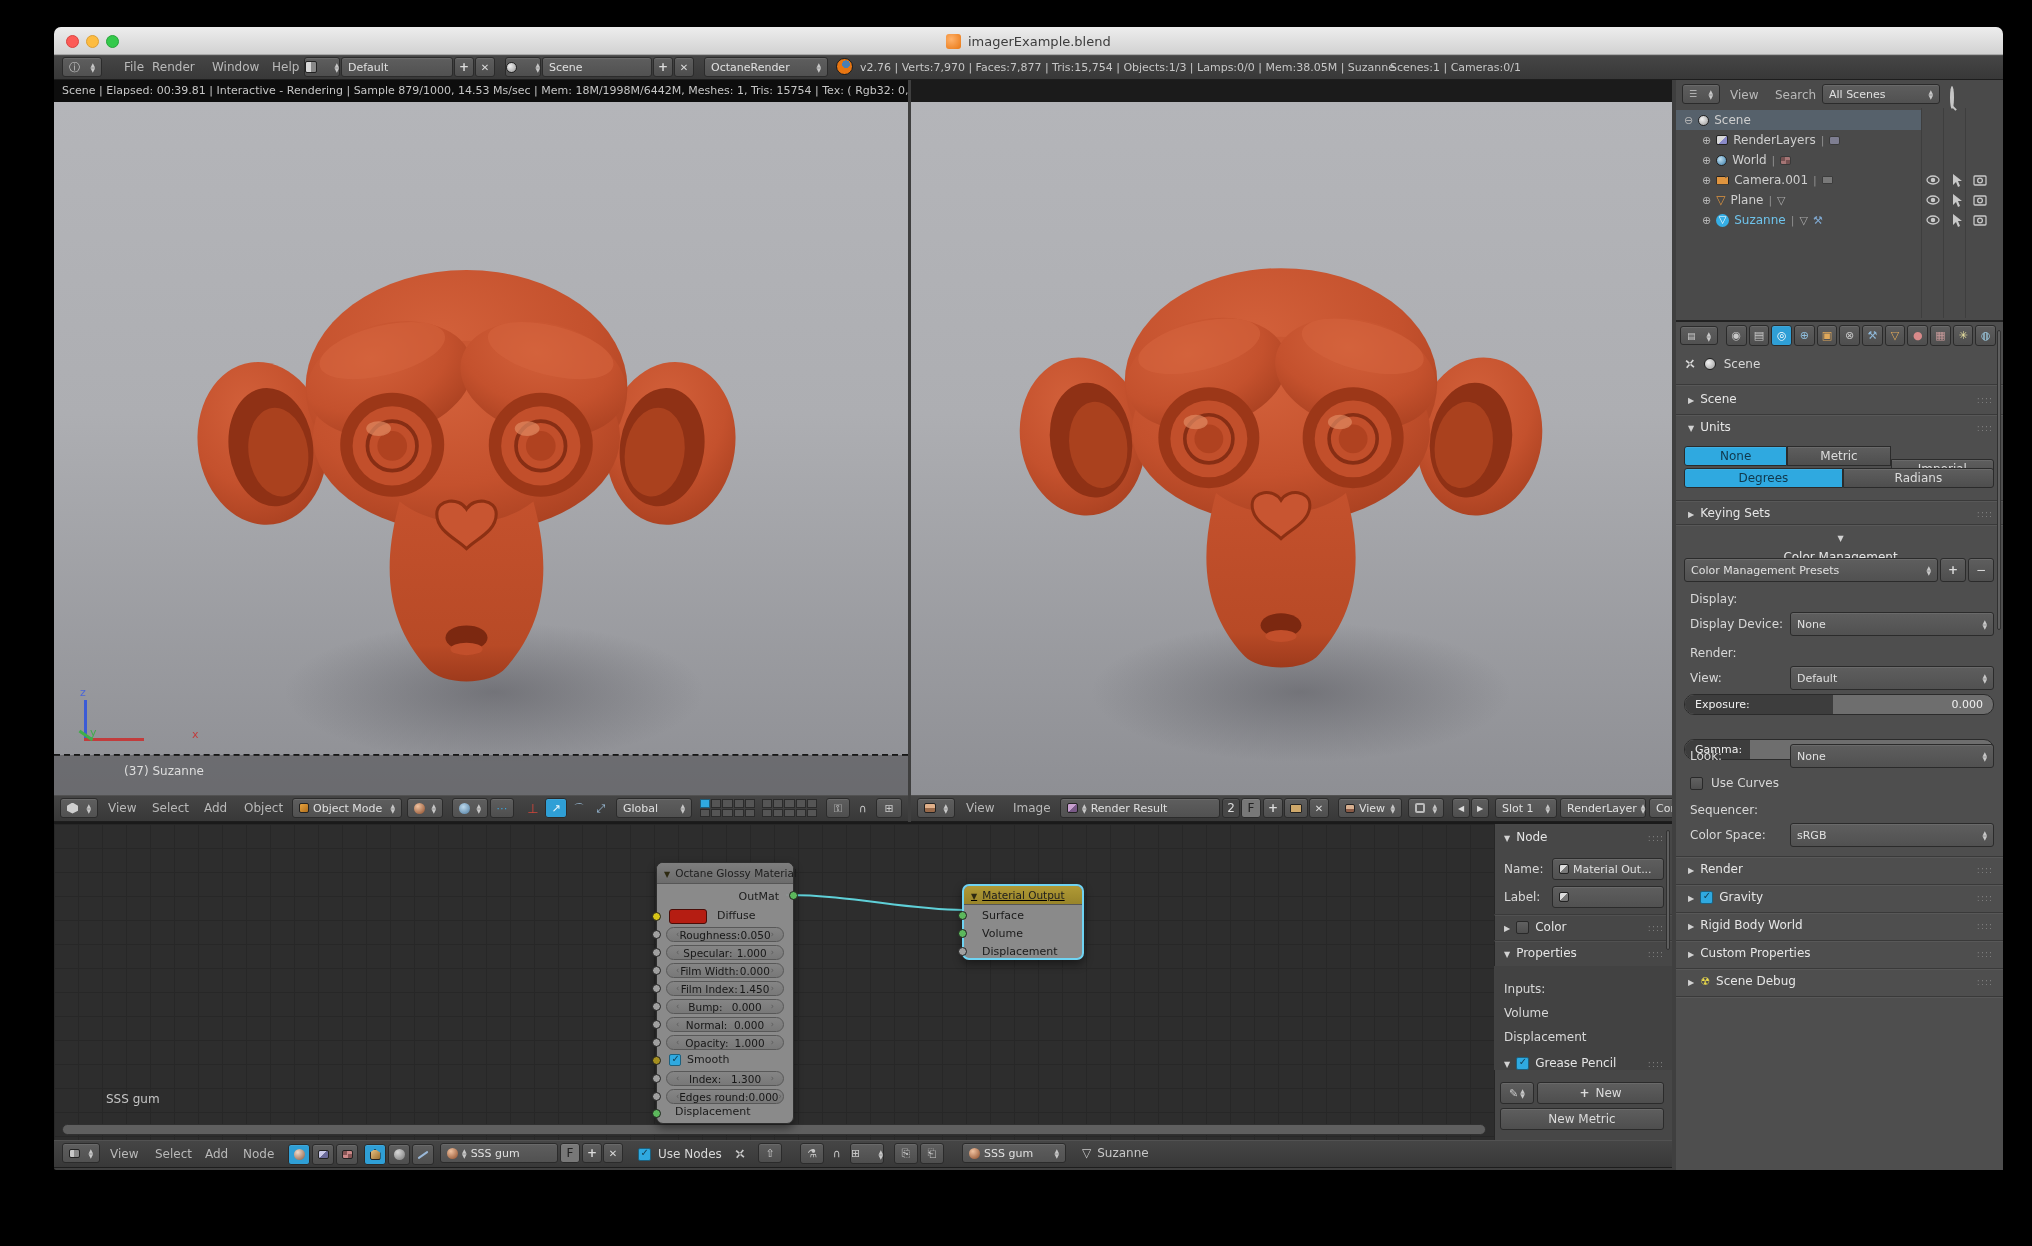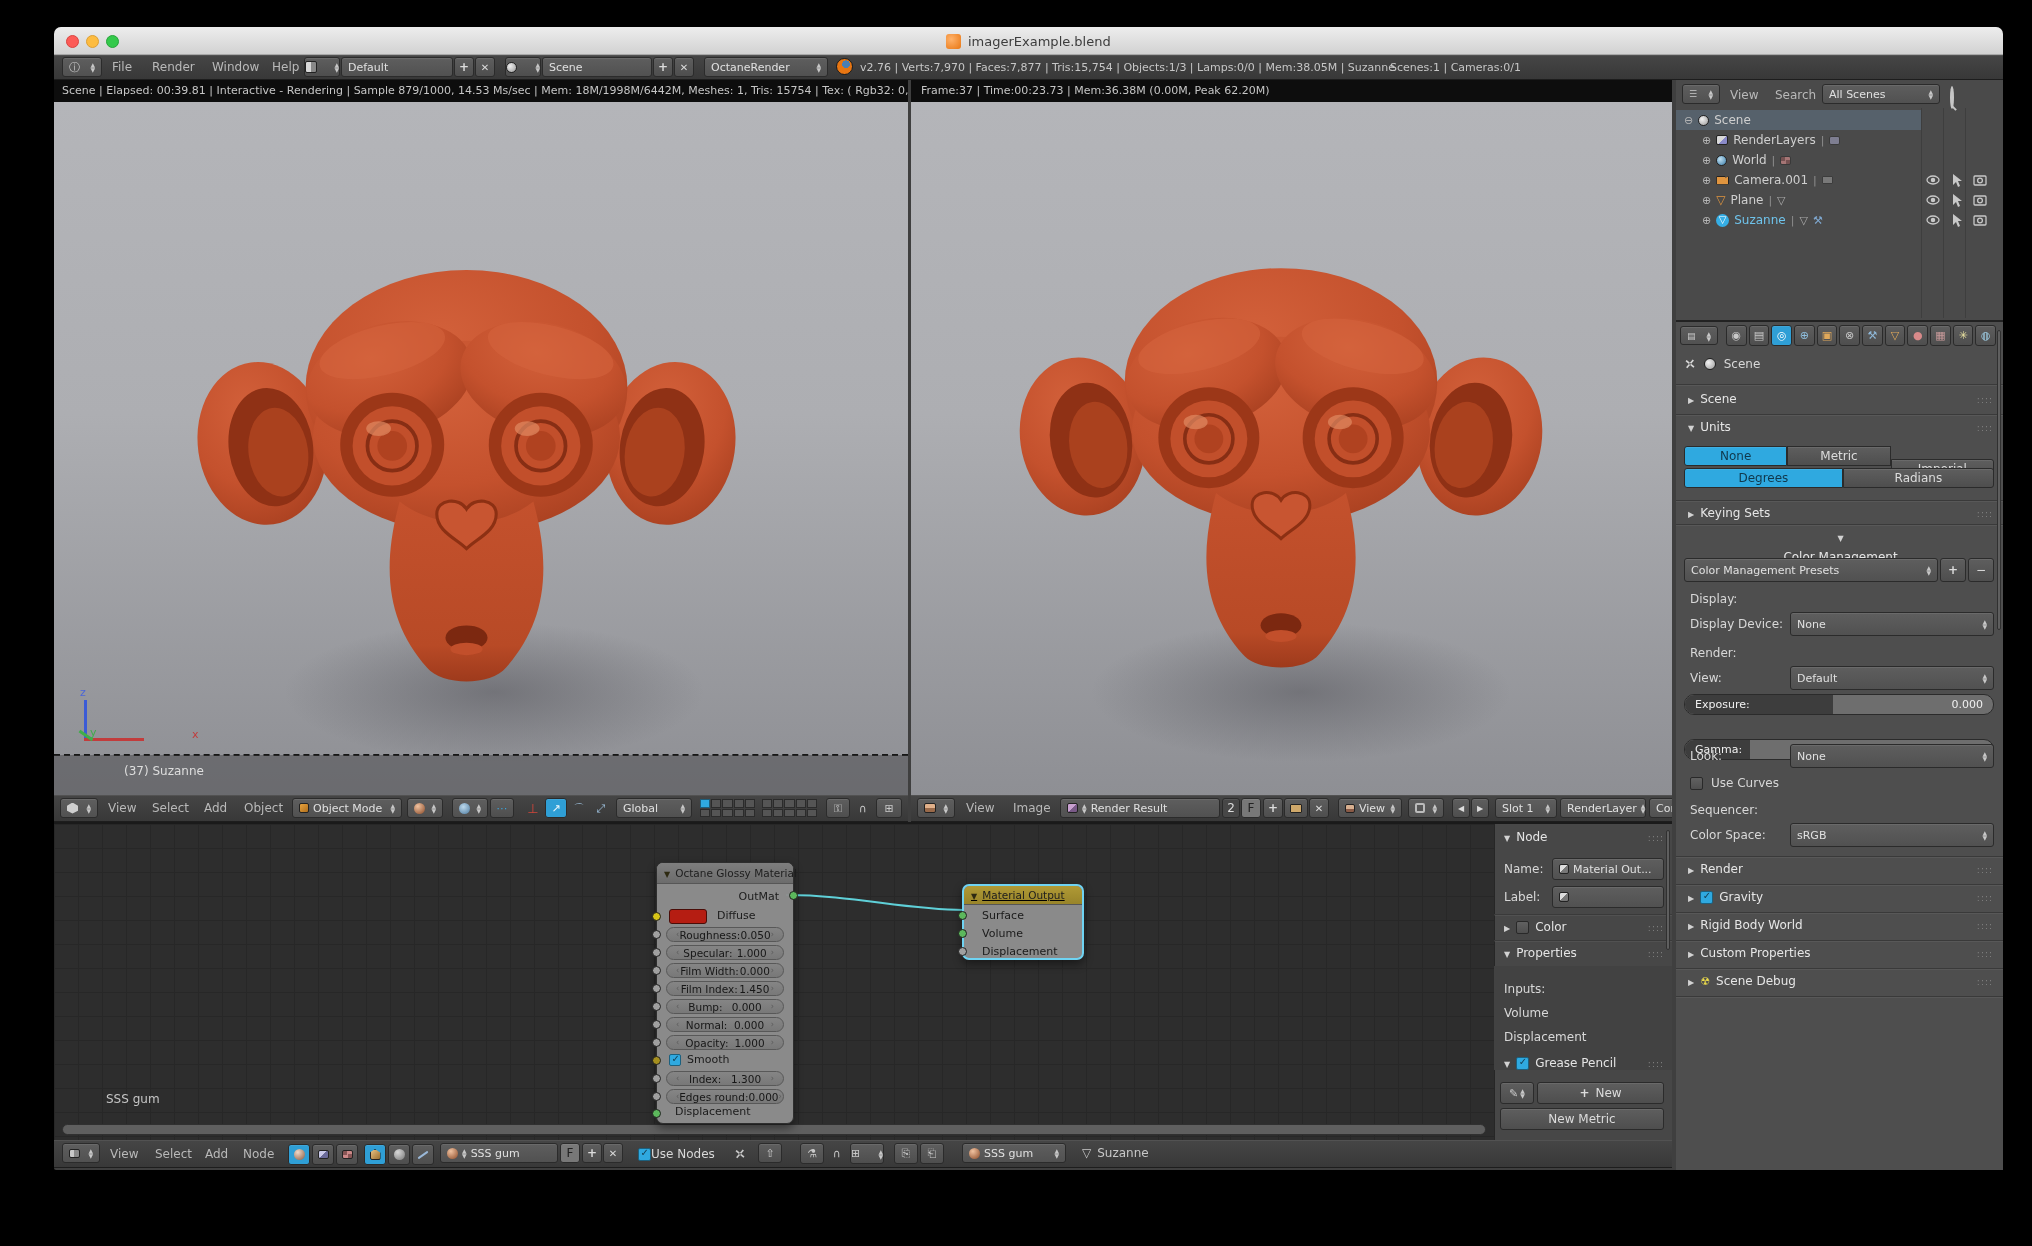--- a/index.html
+++ b/index.html
@@ -110,21 +110,21 @@
   <div class="abs tl-dot" style="left:86px;top:35px;background:#fdbc40;border:1px solid #dd9f33;"></div>
   <div class="abs tl-dot" style="left:106px;top:35px;background:#34c94b;border:1px solid #26a439;"></div>
   <div class="abs" style="left:946px;top:34px;width:15px;height:15px;border-radius:3px;background:radial-gradient(circle at 35% 35%,#ffb26b,#e87612);"></div>
   <div class="abs title-txt" style="left:968px;top:34px;">imagerExample.blend</div>
 
   <div class="abs hbar" style="left:54px;top:55px;width:1949px;height:25px;"></div>
   <div class="abs dd" style="left:62px;top:57px;width:40px;">
       <span class="glyph">ⓘ</span>
       <span class="spin"></span>
     </div>
-  <div class="abs menu" style="left:112px;top:60px;">File</div>
+  <div class="abs menu" style="left:124px;top:60px;">File</div>
   <div class="abs menu" style="left:152px;top:60px;">Render</div>
   <div class="abs menu" style="left:212px;top:60px;">Window</div>
   <div class="abs menu" style="left:272px;top:60px;">Help</div>
   <div class="abs btn" style="left:304px;top:57px;width:36px;">
       <span class="micro" style="width:12px;height:12px;background:linear-gradient(90deg,#d8d8d8 45%,#888 45%);border:1px solid #222;"></span>
       <span class="spin"></span>
     </div>
   <div class="abs dd" style="left:341px;top:57px;width:112px;">
       <span>Default</span>
     </div>
@@ -242,23 +242,20 @@
       <span class="glyph">⚿</span>
     </div>
   <div class="abs btn" style="left:852px;top:798px;width:22px;background:none;border:none;box-shadow:none;">
       <span class="glyph">∩</span>
     </div>
   <div class="abs btn" style="left:876px;top:798px;width:26px;">
       <span class="glyph">⊞</span>
     </div>
 
   <div class="abs" style="left:911px;top:80px;width:761px;height:742px;background:#1b1b1b;"></div>
-  <div class="abs" style="left:911px;top:80px;width:761px;height:22px;background:#0d0d0d;">
-      <span class="stats" style="position:absolute;left:10px;top:4px;">Frame:37 | Time:00:23.73 | Mem:36.38M (0.00M, Peak 62.20M)</span>
-    </div>
   <div class="abs render" style="left:911px;top:102px;width:761px;height:693px;overflow:hidden;">
     <div class="abs" style="left:180px;top:520px;width:420px;height:140px;border-radius:50%;background:radial-gradient(closest-side,rgba(80,80,86,.5),rgba(80,80,86,0));"></div>
     <svg class="abs" style="left:105px;top:100px;" width="530" height="505">
         <use href="#suzanne"></use>
       </svg>
   </div>
   <div class="abs hbar" style="left:911px;top:795px;width:761px;height:27px;"></div>
   <div class="abs dd" style="left:917px;top:798px;width:38px;">
       <span class="micro" style="width:12px;height:10px;background:linear-gradient(180deg,#e0b08a 55%,#9a6a4a 55%);border:1px solid #222;"></span>
       <span class="spin"></span>
@@ -749,21 +746,21 @@
   <div class="abs dd" style="left:440px;top:1143px;width:118px;">
       <span class="micro" style="width:11px;height:11px;border-radius:50%;background:radial-gradient(circle at 35% 30%,#f0c2a0,#8a4a28);"></span>
       <span class="spin" style="margin-left:0;"></span>
       <span>SSS gum</span>
     </div>
   <div class="abs btn" style="left:560px;top:1143px;width:20px;background:#787878;color:#222;">
       <span>F</span>
     </div>
   <div class="abs btn i-plus" style="left:582px;top:1143px;width:20px;"></div>
   <div class="abs btn i-x" style="left:603px;top:1143px;width:20px;"></div>
-  <div class="abs" style="left:638px;top:1147px;display:flex;align-items:center;">
+  <div class="abs" style="left:638px;top:1147px;display:flex;align-items:center;gap:7px;">
     <span class="cb on"></span>
     <span class="lbl">Use Nodes</span>
   </div>
   <div class="abs glyph" style="left:734px;top:1146px;font-size:14px;transform:rotate(40deg);">✛</div>
   <div class="abs btn" style="left:758px;top:1143px;width:24px;">
       <span class="glyph">⇧</span>
     </div>
   <div class="abs" style="left:800px;top:1143px;display:flex;gap:2px;">
     <span class="btn" style="width:24px;height:21px;">
         <span class="glyph">⚗</span>

